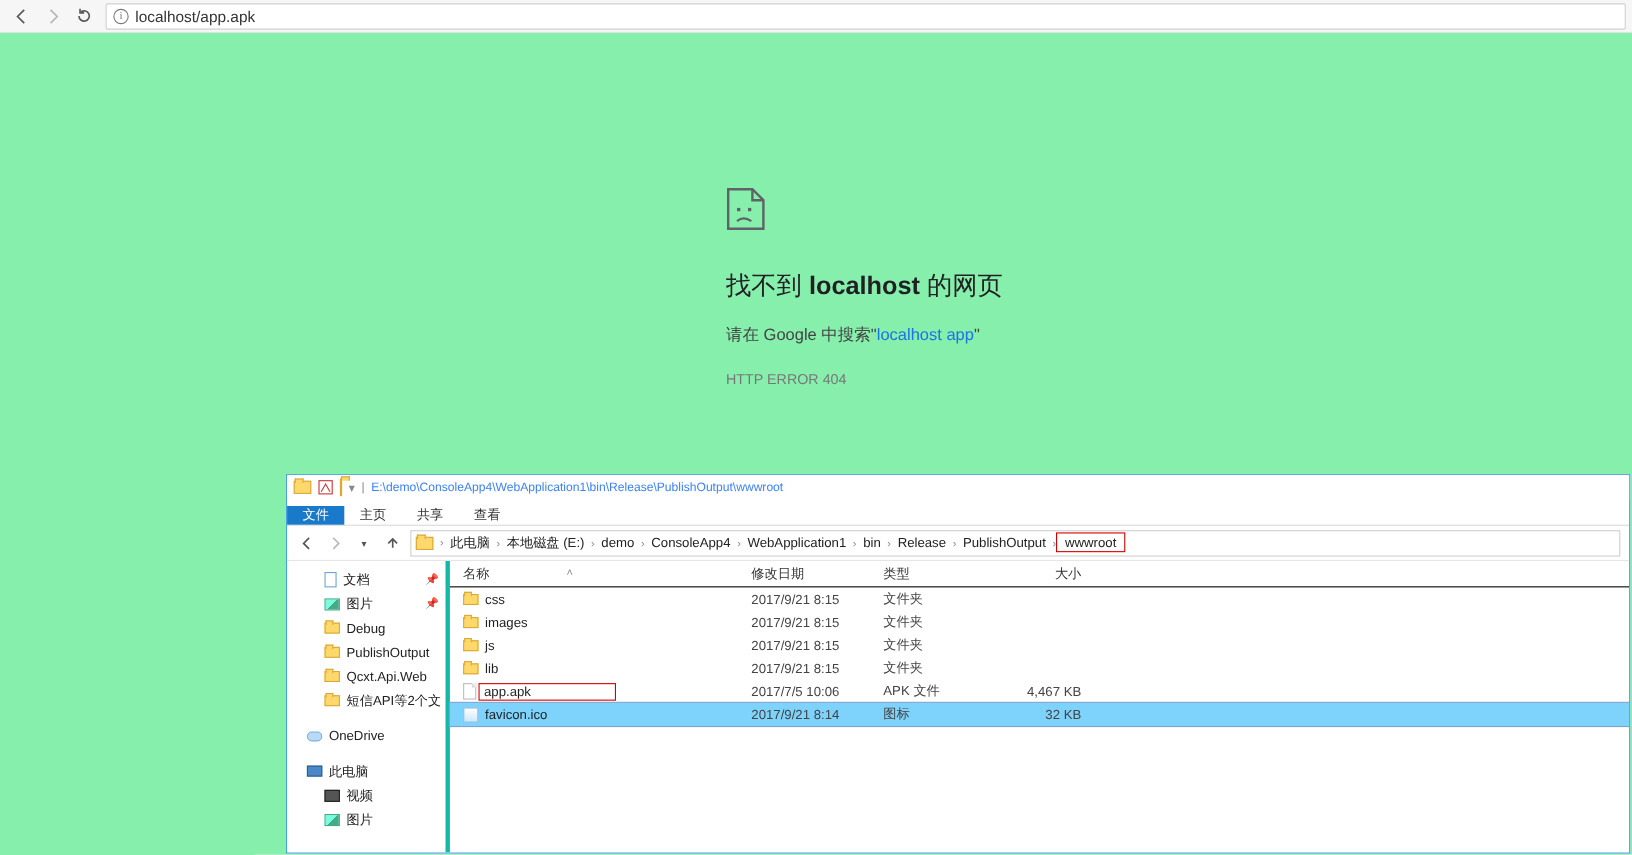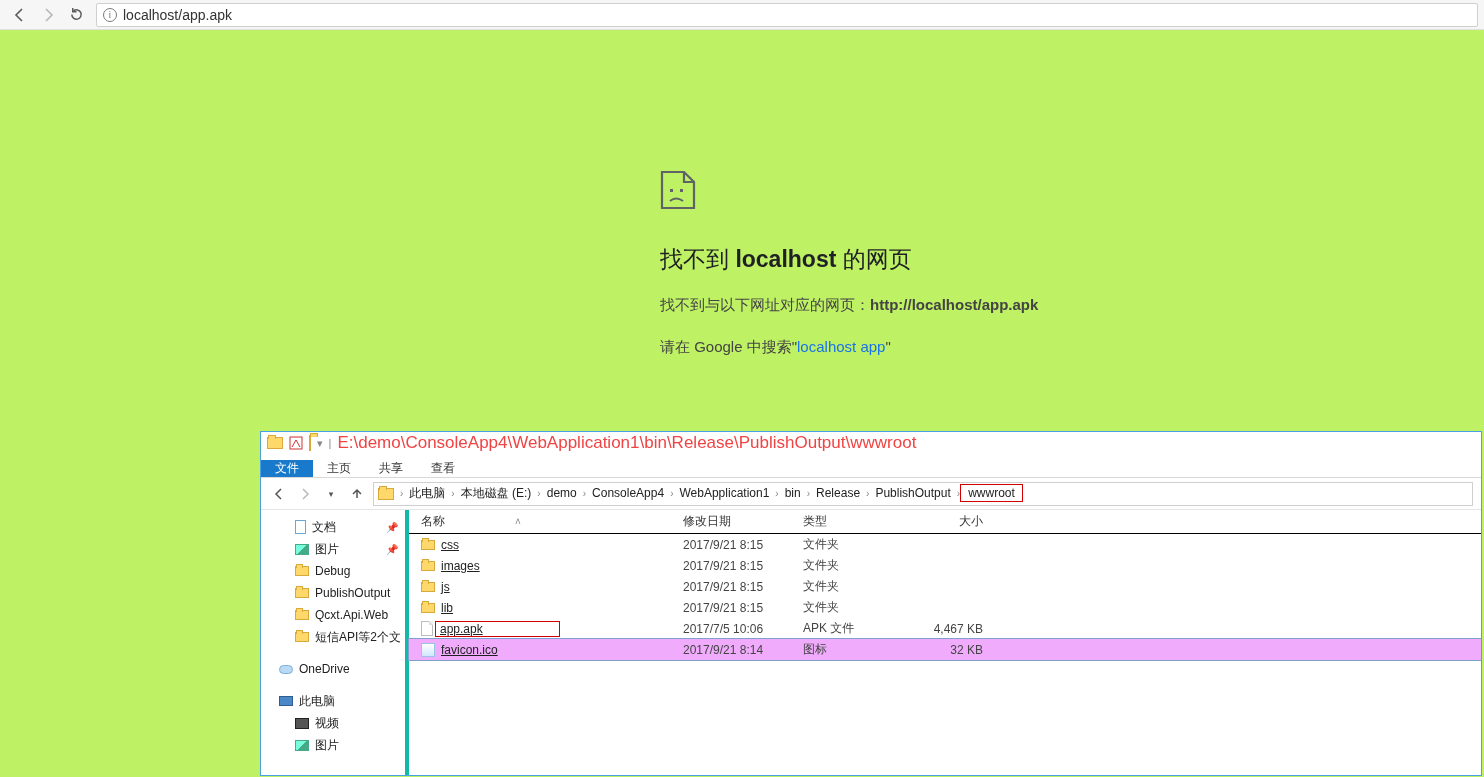--- a/index.html
+++ b/index.html
@@ -5,35 +5,35 @@
   * { margin:0; padding:0; box-sizing:border-box; font-family:"Segoe UI","Microsoft YaHei",Arial,sans-serif; }
   body { width:1484px; height:777px; background:#f1f1f1; position:relative; overflow:hidden; }
 
   
   .chrome-bar { height:30px; background:#f6f6f6; border-bottom:1px solid #e0e0e0; display:flex; align-items:center; padding:0 6px; }
   .nav-btn { width:28px; height:28px; display:flex; align-items:center; justify-content:center; color:#5a5a5a; cursor:pointer; }
   .addr-box { flex:1; height:24px; margin-left:6px; background:#fff; border:1px solid #d0d0d0; border-radius:2px; display:flex; align-items:center; padding:0 6px; color:#333; font-size:14px; }
   .addr-box .info { width:14px; height:14px; border:1px solid #7a7a7a; border-radius:50%; display:flex; align-items:center; justify-content:center; font-size:10px; color:#7a7a7a; margin-right:6px; font-family:serif; }
 
   
-  .error-area { position:absolute; top:30px; left:0; right:0; bottom:0; background:#bef264;text-decoration:underline; }
+  .error-area { position:absolute; top:30px; left:0; right:0; bottom:0; background:#86efac;text-decoration:underline; }
   .error-block { position:absolute; left:660px; top:140px; width:600px; color:#202124; }
   .sad-doc { margin-bottom:34px; }
   .error-block h1 { font-size:23px; font-weight:400; color:#202124; margin-bottom:18px; }
   .error-block p { font-size:15px; color:#444; margin-bottom:18px; line-height:1.6; }
   .error-block a { color:#1a73e8; text-decoration:none; }
   .error-block .code { font-size:13px; color:#777; }
 
   
   .explorer { position:absolute; left:260px; top:431px; width:1222px; height:345px; background:#fff; border:1px solid #4aa0e6; display:flex; flex-direction:column; font-size:12px; }
   .titlebar { height:22px; background:#fff; display:flex; align-items:center; padding:0 6px; gap:6px; }
   .titlebar .folder-mini { width:16px; height:12px; background:#ffd86b; border:1px solid #d9a93a; position:relative; }
   .titlebar .folder-mini::before { content:""; position:absolute; top:-3px; left:0; width:6px; height:3px; background:#ffd86b; border:1px solid #d9a93a; border-bottom:none; }
   .titlebar .grip { color:#888; font-size:11px; }
-  .titlebar .path { color:#ef4444; font-size:17px; }
+  .titlebar .path { color:#3b82f6; font-size:11px; }
   .qat svg { display:block; }
 
   .ribbon-tabs { height:24px; display:flex; align-items:flex-end; border-bottom:1px solid #d9d9d9; }
   .ribbon-tabs .tab { padding:0 14px; font-size:12px; color:#333; cursor:pointer; }
   .ribbon-tabs .tab.file { background:#1979ca; color:#fff; }
 
   .nav-row { height:32px; display:flex; align-items:center; padding:0 8px; gap:6px; border-bottom:1px solid #e5e5e5; }
   .nav-row .navbtn { width:20px; height:20px; display:flex; align-items:center; justify-content:center; color:#555; cursor:pointer; }
   .breadcrumb { flex:1; height:24px; border:1px solid #cfcfcf; display:flex; align-items:center; padding:0 4px; background:#fff; }
   .breadcrumb .folder-ic { width:16px; height:12px; background:#ffd86b; border:1px solid #d9a93a; margin-right:6px; position:relative; }
@@ -60,25 +60,25 @@
 
   .files { flex:1; display:flex; flex-direction:column; }
   .cols { height:24px; display:flex; align-items:center; border-bottom:1px solid #000000; color:#333; font-size:12px; }
   .cols div { padding-left:12px; }
   .c-name { width:262px; display:flex; align-items:center; gap:70px; }
   .c-date { width:120px; }
   .c-type { width:120px; }
   .c-size { width:80px; text-align:right; padding-right:8px; }
 
   .row { height:21px; display:flex; align-items:center; font-size:12px; color:#222; }
-  .row .c-name { display:flex; align-items:center; gap:6px; padding-left:12px; width:262px;text-decoration:underline; }
+  .row .c-name { display:flex; align-items:center; gap:6px; padding-left:12px; width:262px; }
   .row .c-date { width:120px; padding-left:12px; color:#444; }
   .row .c-type { width:120px; padding-left:12px; color:#444; }
   .row .c-size { width:80px; text-align:right; padding-right:8px; color:#444; }
-  .row.selected { background:#f0abfc; outline:1px solid #7da2ce; }
+  .row.selected { background:#7dd3fc; outline:1px solid #7da2ce; }
   .row .namebox { display:inline-block; }
   .row .namebox.marked { border:1px solid #d40000; padding:0 76px 0 4px; margin-left:-4px; }
   .ic-file { width:12px; height:15px; border:1px solid #bcbcbc; background:#fff; position:relative; }
   .ic-file::after { content:""; position:absolute; right:-1px; top:-1px; border-top:4px solid #f1f1f1; border-left:4px solid #dcdcdc; }
   .ic-ico { width:14px; height:14px; background:linear-gradient(#fff,#cfe6ff); border:1px solid #9cc2e4; }
 
   svg { display:block; }
 </style>
 </head>
 <body>
@@ -114,25 +114,23 @@
         <path d="M24 2 V12 H34" fill="none" stroke="#5f6368" stroke-width="2.2"></path>
         <rect x="10" y="19" width="3" height="3" fill="#5f6368"></rect>
         <rect x="20" y="19" width="3" height="3" fill="#5f6368"></rect>
         <path d="M10 31 Q16 26 23 31" fill="none" stroke="#5f6368" stroke-width="2"></path>
       </svg>
     </div>
     <h1>
       <span>找不到 </span><b>localhost</b><span> 的网页</span>
     </h1>
     <p>
-      <span>找不到与以下网址对应的网页：</span><b>http://localhost/app.apk</b>
-    </p>
-    <p>
       <span>请在 Google 中搜索"</span><a href="#">localhost app</a><span>"</span>
     </p>
+    <p class="code">HTTP ERROR 404</p>
   </div>
 </div>
 
 <div class="explorer">
 
   <div class="titlebar">
     <span class="folder-mini"></span>
     <span class="qat">
       <svg width="14" height="14" viewBox="0 0 14 14">
           <rect x="1" y="1" width="12" height="12" fill="#fff" stroke="#c33" stroke-width="1"></rect>

